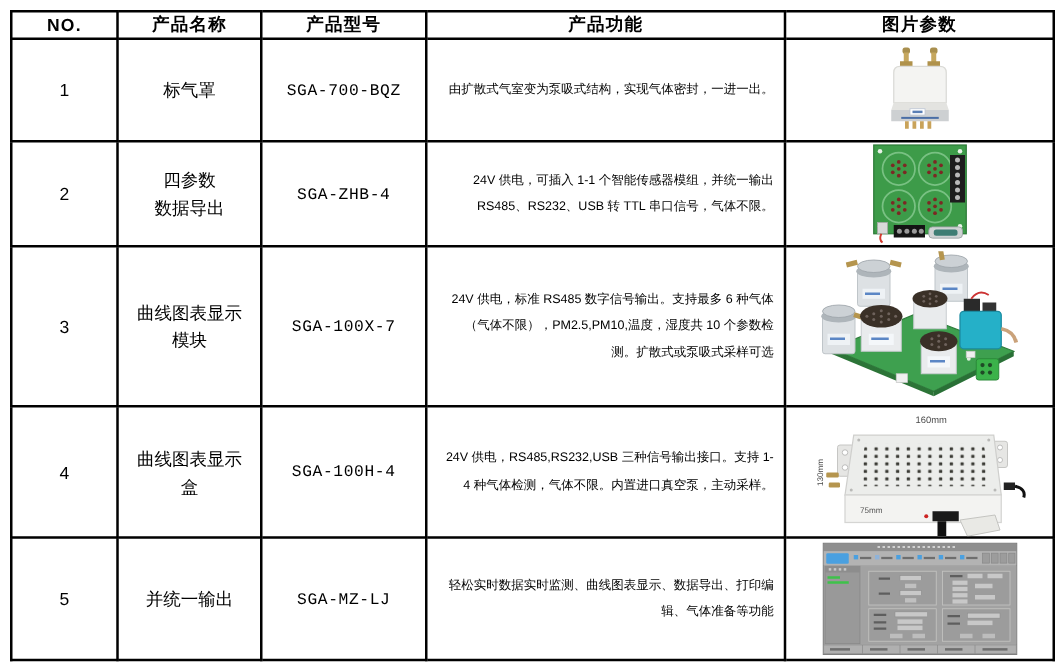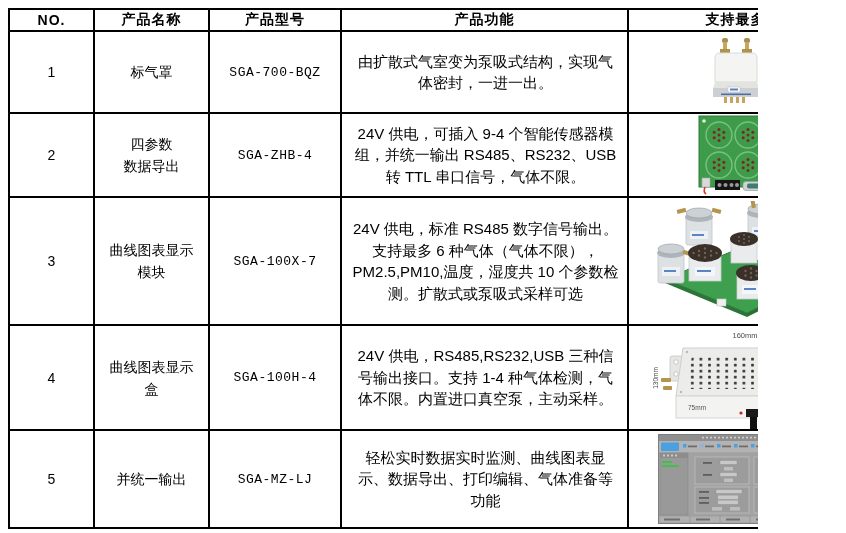--- a/index.html
+++ b/index.html
@@ -1,34 +1,34 @@
 <!DOCTYPE html>
 <html><head>
 <meta charset="utf-8">
 <style>
   * { margin:0; padding:0; box-sizing:border-box; }
   html,body { background:#ffffff; }
   body { font-family:"Liberation Sans", sans-serif; color:#000; }
-  .page { position:relative; width:758px; height:533px; background:#fff; overflow:hidden; }
+  .page { position:relative; width:846px; height:533px; background:#fff; overflow:hidden; }
 
   table.product-table {
     position:absolute; left:8px; top:8px;
     width:834px; border-collapse:collapse; table-layout:fixed;
     border:2px solid #000;
   }
   th, td { border:2px solid #000; vertical-align:middle; }
 
   th.hdr {
     height:20px; font-weight:bold; font-size:14px; text-align:center;
     padding:1px 2px; letter-spacing:1px;
   }
   td.cell-no   { text-align:center; font-size:14px; }
   td.cell-name { text-align:center; font-size:14px; line-height:22px; white-space:pre-line; padding:14px; }
   td.cell-model{ text-align:center; font-size:13px; font-family:Liberation Mono, monospace; letter-spacing:0.5px; }
-  td.cell-func { text-align:center; font-size:15px; line-height:21.5px; padding:4px 8px 4px 10px; }
+  td.cell-func { text-align:right; font-size:10px; line-height:21.5px; padding:4px 8px 4px 10px; }
   td.cell-photo{ text-align:center; padding:0; }
   td.cell-photo svg { display:inline-block; vertical-align:middle; }
 
   tr.r1 td { height:82px; }
   tr.r2 td { height:84px; }
   tr.r3 td { height:128px; }
   tr.r4 td { height:105px; }
   tr.r5 td { height:98px; }
 
   .dim-label { font-family:"Liberation Sans", sans-serif; }
@@ -44,21 +44,21 @@
         <col style="width:132px">
       <col style="width:287px">
         <col style="width:215px">
     </colgroup>
     <thead>
       <tr>
         <th class="hdr">NO.</th>
         <th class="hdr">产品名称</th>
         <th class="hdr">产品型号</th>
         <th class="hdr">产品功能</th>
-        <th class="hdr">支持最多</th>
+        <th class="hdr">图片参数</th>
       </tr>
     </thead>
     <tbody>
 
       <tr class="r1">
         <td class="cell-no">1</td>
         <td class="cell-name">标气罩</td>
         <td class="cell-model">SGA-700-BQZ</td>
         <td class="cell-func">由扩散式气室变为泵吸式结构，实现气体密封，一进一出。</td>
         <td class="cell-photo">
@@ -87,21 +87,21 @@
             </g>
           </svg>
         </td>
       </tr>
 
       <tr class="r2">
         <td class="cell-no">2</td>
         <td class="cell-name">四参数
 数据导出</td>
         <td class="cell-model">SGA-ZHB-4</td>
-        <td class="cell-func">24V 供电，可插入 9-4 个智能传感器模组，并统一输出 RS485、RS232、USB 转 TTL 串口信号，气体不限。</td>
+        <td class="cell-func">24V 供电，可插入 1-1 个智能传感器模组，并统一输出 RS485、RS232、USB 转 TTL 串口信号，气体不限。</td>
         <td class="cell-photo">
           <svg width="82" height="80" viewBox="0 0 82 80">
             <rect x="4" y="1" width="74" height="71" fill="#3d9b49" stroke="#2e7c39"></rect>
             <g fill="#e8f2e8">
               <circle cx="9" cy="6" r="1.8"></circle>
                 <circle cx="73" cy="6" r="1.8"></circle>
               <circle cx="9" cy="66" r="1.8"></circle>
                 <circle cx="73" cy="66" r="1.8"></circle>
             </g>
             <g stroke="#79c183" stroke-width="1.4" fill="none">

